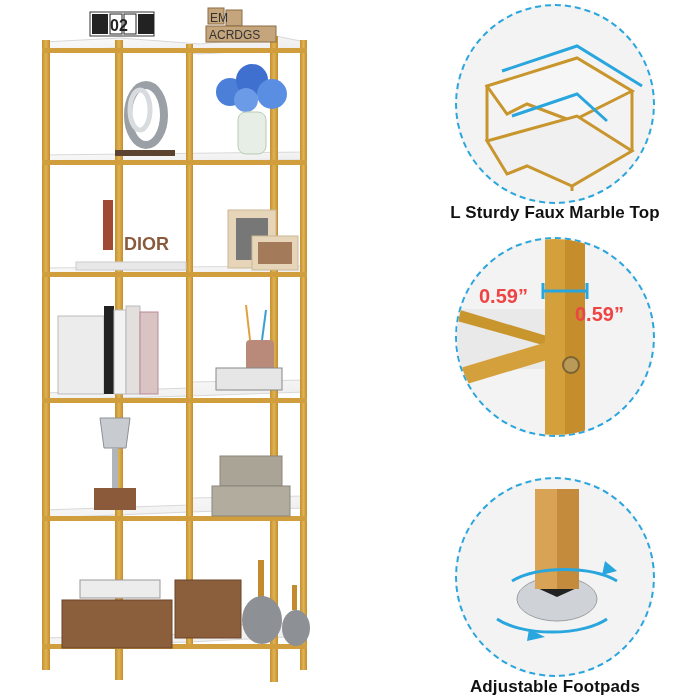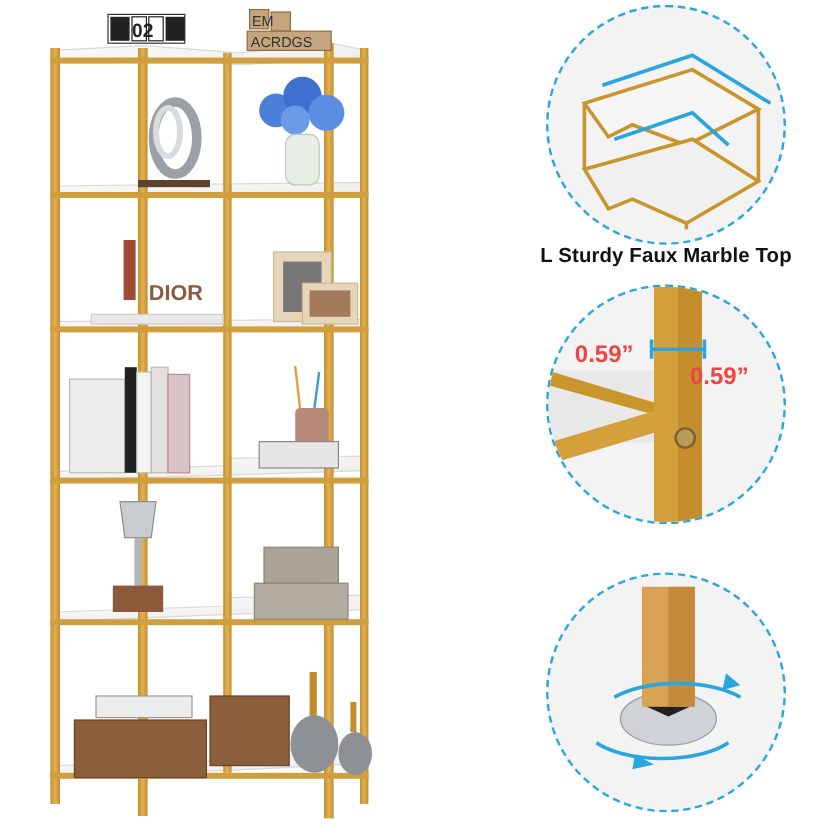--- a/index.html
+++ b/index.html
@@ -175,14 +175,15 @@
         <ellipse cx="100" cy="120" rx="40" ry="22" fill="#cfd2d6" stroke="#9a9ea3"></ellipse>
         <polygon points="78,108 100,118 122,108 100,100" fill="#222"></polygon>
         <rect x="78" y="10" width="44" height="100" fill="#d9a356"></rect>
         <rect x="100" y="10" width="22" height="100" fill="#c48b3c"></rect>
         <path d="M40,140 A65,28 0 0 0 150,140" fill="none" stroke="#2aa6de" stroke-width="3"></path>
         <path d="M55,102 A65,28 0 0 1 160,102" fill="none" stroke="#2aa6de" stroke-width="3"></path>
         <polygon points="72,150 88,158 70,162" fill="#2aa6de"></polygon>
         <polygon points="148,82 160,92 145,96" fill="#2aa6de"></polygon>
       </svg>
     </div>
+    <div class="label" style="top:212px;">Adjustable Footpads</div>
   </div>
 </div>
 
 </body></html>

